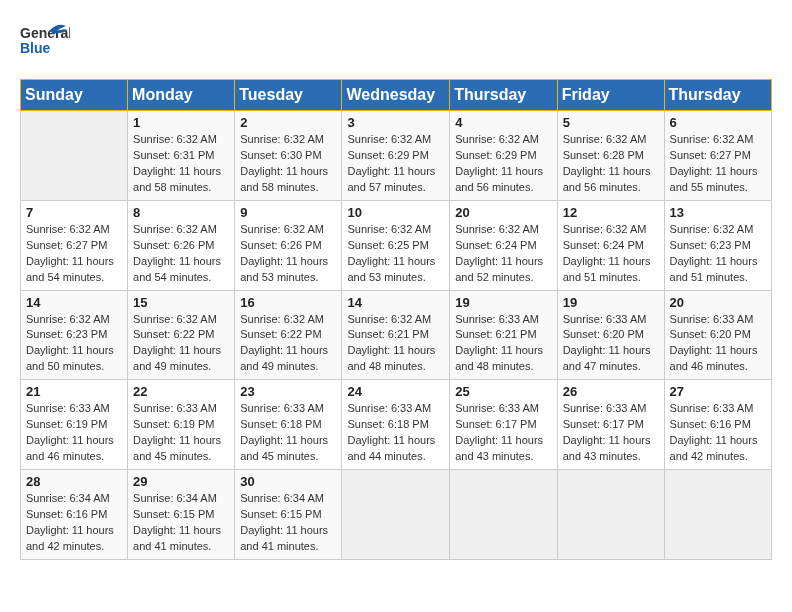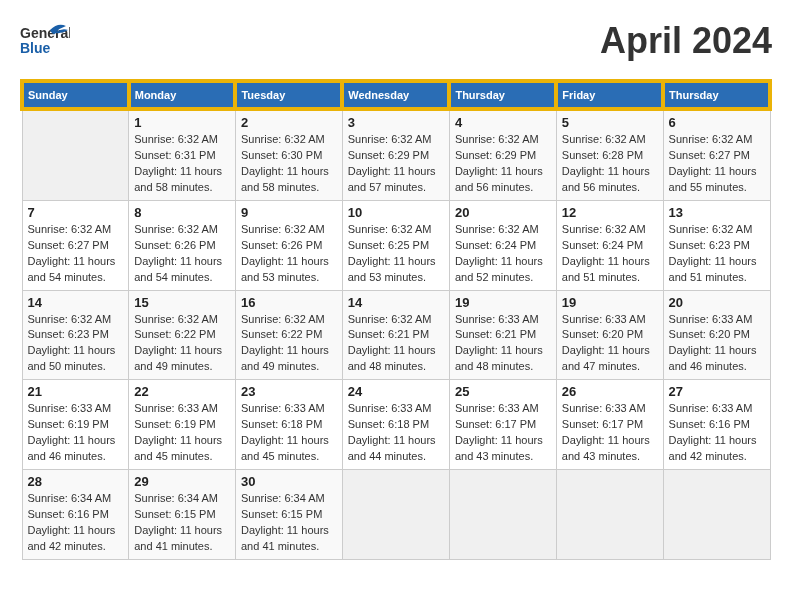--- a/index.html
+++ b/index.html
@@ -31,23 +31,23 @@
     .calendar {
       width: 100%;
       border-collapse: collapse;
       font-size: 11px;
     }
     .calendar thead th {
       background-color: #2a6db5;
       color: #fff;
       padding: 6px 4px;
       text-align: left;
-      font-size: 11px;
+      font-size: 16px;
       font-weight: bold;
-      border: 4px solid #eab308;
+      border: 1px solid #eab308;
     }
     .calendar tbody td {
       border: 1px solid #ccc;
       vertical-align: top;
       padding: 4px 5px;
       width: 108px;
       min-height: 80px;
       background: #fff;
     }
     .calendar tbody tr:nth-child(odd) td {
@@ -85,21 +85,20 @@
       <svg width="50" height="45" viewBox="0 0 50 45">
 
         <text x="0" y="18" font-size="14" font-weight="bold" fill="#333" font-family="Arial">General</text>
         <text x="0" y="33" font-size="14" font-weight="bold" fill="#1a5fa8" font-family="Arial">Blue</text>
 
         <path d="M30 10 Q38 2 46 6 Q40 8 36 12 Q42 8 48 10 Q42 14 36 13 Q33 16 30 10Z" fill="#1a5fa8"></path>
       </svg>
     </div>
   </div>
   <div class="title-section">
-    <div class="month-title">April 2024</div>
   </div>
 </div>
 
 <table class="calendar">
   <thead>
     <tr>
     <th>Sunday</th>
         <th>Monday</th>
         <th>Tuesday</th>
         <th>Wednesday</th>

